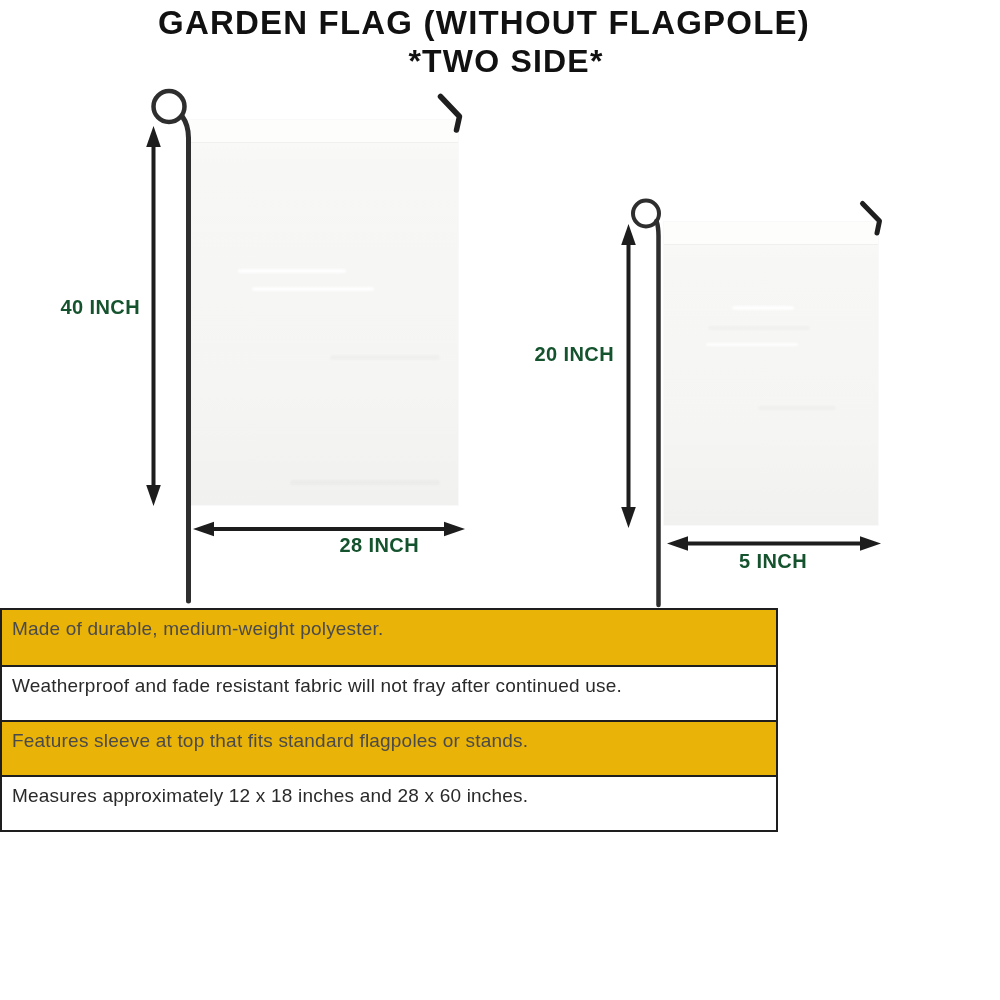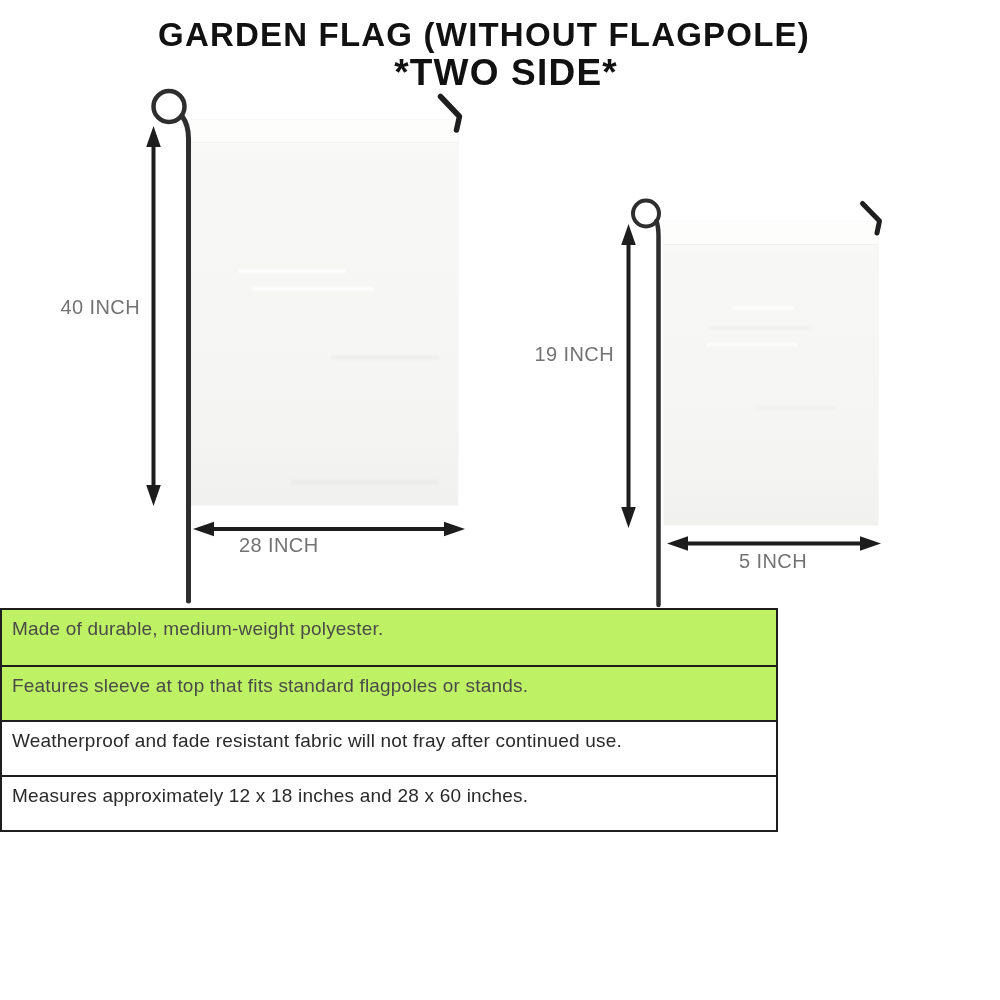--- a/index.html
+++ b/index.html
@@ -12,31 +12,31 @@
     position: relative;
     width: 1000px;
     height: 1000px;
     background: #ffffff;
     overflow: hidden;
   }
 
   
   .title-block {
     position: absolute;
-    top: 16px;
+    top: 4px;
     left: 0;
     width: 968px;
     text-align: center;
     color: #111111;
     font-weight: bold;
     letter-spacing: 1.2px;
     line-height: 38px;
   }
   .title-line1 { font-size: 33px; }
-  .title-line2 { font-size: 37px; padding-left: 44px; }
+  .title-line2 { font-size: 32px; padding-left: 44px; }
 
   
   .flag {
     position: absolute;
     background: linear-gradient(180deg, #fbfbfa 0%, #f7f7f6 12%, #f5f5f4 70%, #f1f1ef 100%);
     box-shadow: 0 0 0 1px rgba(0,0,0,0.025);
   }
   .flag-large { left: 190px; top: 120px; width: 268px; height: 385px; }
   .flag-small { left: 664px; top: 222px; width: 214px; height: 303px; }
   .sleeve {
@@ -64,49 +64,49 @@
     position: absolute;
     left: 0; top: 0;
     width: 1000px;
     height: 1000px;
     pointer-events: none;
   }
 
   
   .dim-label {
     position: absolute;
-    font-weight: normal;
+    font-weight: bold;
     font-size: 20px;
-    color: #737373;
+    color: #14532d;
     letter-spacing: 0.4px;
     white-space: nowrap;
   }
   #label-height-large { left: 50px;  top: 296px; width: 90px;  text-align: right; }
-  #label-width-large  { left: 239px; top: 534px; width: 180px; text-align: left; }
+  #label-width-large  { left: 239px; top: 534px; width: 180px; text-align: right; }
   #label-height-small { left: 522px; top: 343px; width: 92px;  text-align: right; }
   #label-width-small  { left: 683px; top: 550px; width: 180px; text-align: center; }
 
   
   .spec-table {
     position: absolute;
     left: 0;
     top: 608px;
     width: 778px;
     border: 2px solid #1e1e1e;
     box-sizing: border-box;
   }
   .spec-row {
     height: 55px;
     box-sizing: border-box;
     padding: 8px 10px;
     font-size: 19px;
     letter-spacing: 0.2px;
   }
   .spec-row + .spec-row { border-top: 2px solid #1e1e1e; }
-  .spec-row.shaded { background: #bef264; color: #4a4a4a; }
+  .spec-row.shaded { background: #eab308; color: #4a4a4a; }
   .spec-row.plain  { background: #ffffff; color: #2a2a2a; }
 </style>
 </head>
 <body>
 
 <div class="canvas">
 
   <div class="title-block">
     <div class="title-line1">GARDEN FLAG (WITHOUT FLAGPOLE)</div>
     <div class="title-line2">*TWO SIDE*</div>
@@ -158,31 +158,31 @@
 
     <g>
       <line x1="685" y1="543.5" x2="863" y2="543.5" stroke="#1d1d1d" stroke-width="4"></line>
       <polygon points="667,543.5 688,536.3 688,550.7" fill="#1d1d1d"></polygon>
       <polygon points="881,543.5 860,536.3 860,550.7" fill="#1d1d1d"></polygon>
     </g>
   </svg>
 
   <div class="dim-label" id="label-height-large">40 INCH</div>
   <div class="dim-label" id="label-width-large">28 INCH</div>
-  <div class="dim-label" id="label-height-small">19 INCH</div>
+  <div class="dim-label" id="label-height-small">20 INCH</div>
   <div class="dim-label" id="label-width-small">5 INCH</div>
 
   <div class="spec-table">
     <div class="spec-row shaded">
       <span>Made of durable, medium-weight polyester.</span>
     </div>
+    <div class="spec-row plain">
+      <span>Weatherproof and fade resistant fabric will not fray after continued use.</span>
+    </div>
     <div class="spec-row shaded">
       <span>Features sleeve at top that fits standard flagpoles or stands.</span>
-    </div>
-    <div class="spec-row plain">
-      <span>Weatherproof and fade resistant fabric will not fray after continued use.</span>
     </div>
     <div class="spec-row plain">
       <span>Measures approximately 12 x 18 inches and 28 x 60 inches.</span>
     </div>
   </div>
 
 </div>
 
 </body></html>

